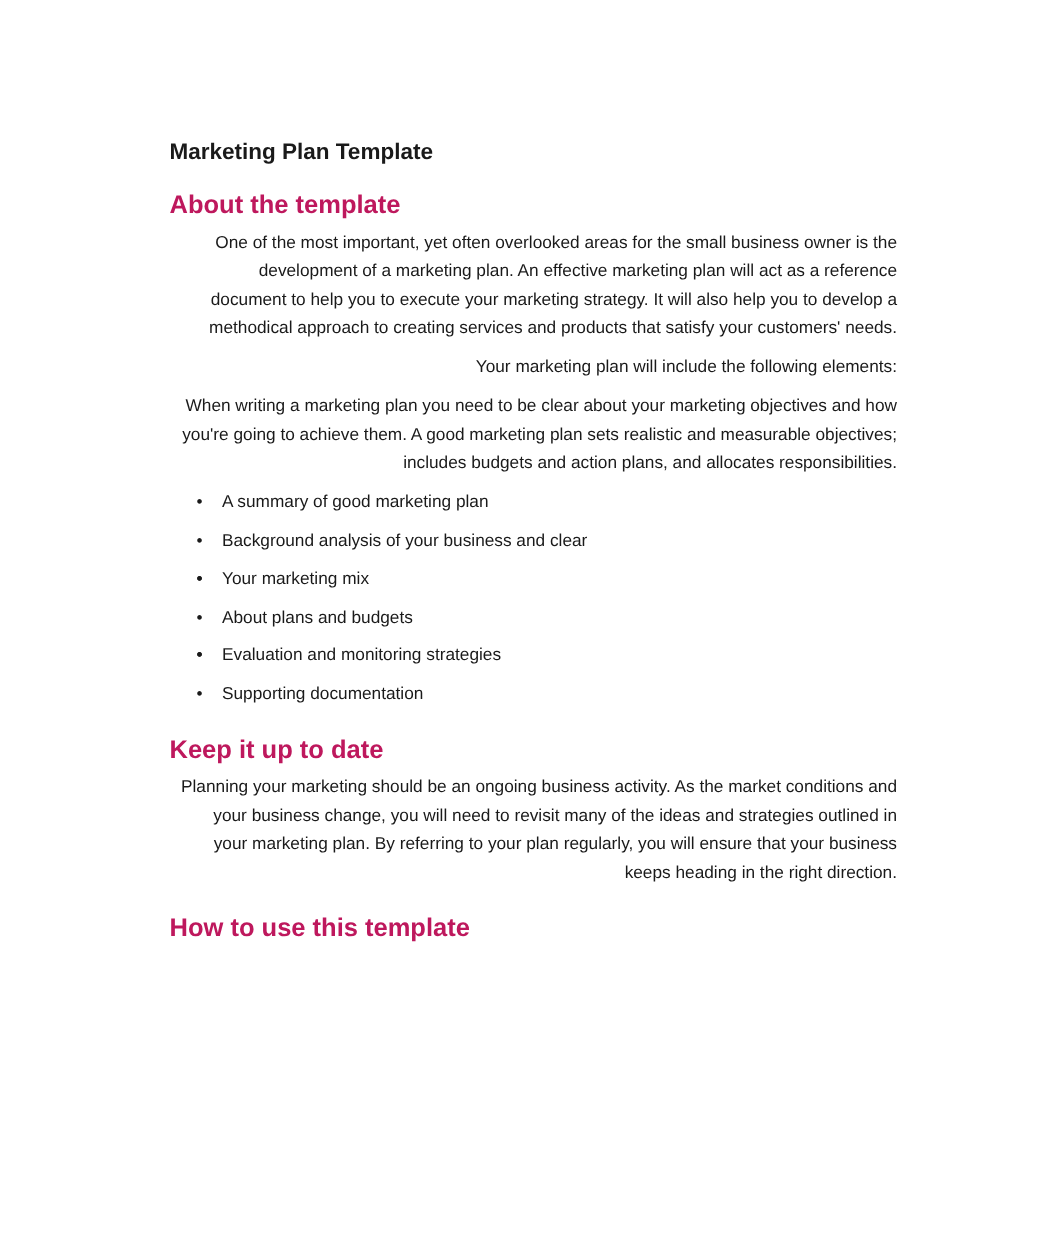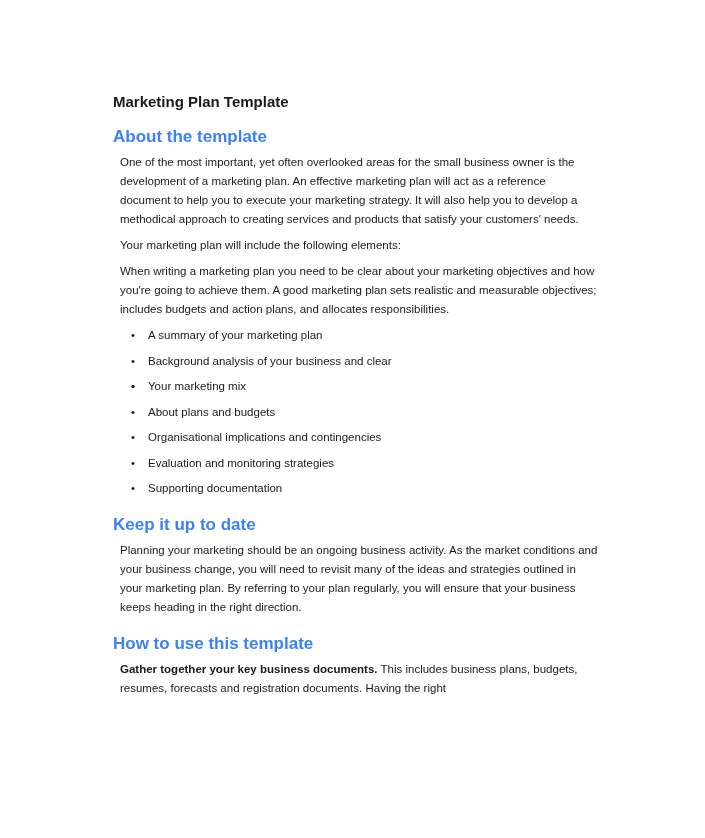--- a/index.html
+++ b/index.html
@@ -23,29 +23,30 @@
     font-weight: bold;
     line-height: 17px;
     margin: 0 0 14px 0;
     color: #1a1a1a;
   }
   h2.section-heading {
     font-size: 17px;
     font-weight: bold;
     line-height: 19px;
     margin: 17px 0 7px 0;
-    color: #3b82f6;
+    color: #be185d;
   }
   p.body-text {
     font-size: 11.5px;
     line-height: 19px;
     margin: 0 0 7px 0;
     padding-left: 7px;
     max-width: 478px;
     color: #1a1a1a;
+    text-align: right;
   }
   ul.bullet-list {
     list-style: none;
     margin: 5px 0 8px 0;
     padding: 0 0 0 18px;
     max-width: 460px;
   }
   ul.bullet-list li {
     position: relative;
     font-size: 11.5px;
@@ -76,55 +77,51 @@
 
   <p class="body-text">One of the most important, yet often overlooked areas for the small business owner is the development of a marketing plan. An effective marketing plan will act as a reference document to help you to execute your marketing strategy. It will also help you to develop a methodical approach to creating services and products that satisfy your customers' needs.</p>
 
   <p class="body-text">Your marketing plan will include the following elements:</p>
 
   <p class="body-text">When writing a marketing plan you need to be clear about your marketing objectives and how you're going to achieve them. A good marketing plan sets realistic and measurable objectives; includes budgets and action plans, and allocates responsibilities.</p>
 
   <ul class="bullet-list">
     <li>
       <span class="bullet-dot">•</span>
-      <span>A summary of your marketing plan</span>
+      <span>A summary of good marketing plan</span>
     </li>
     <li>
       <span class="bullet-dot">•</span>
       <span>Background analysis of your business and clear</span>
     </li>
     <li>
       <span class="bullet-dot">•</span>
     </li>
     <li>
       <span class="bullet-dot">•</span>
       <span>Your marketing mix</span>
     </li>
     <li>
       <span class="bullet-dot">•</span>
       <span>About plans and budgets</span>
     </li>
     <li>
       <span class="bullet-dot">•</span>
-      <span>Organisational implications and contingencies</span>
     </li>
     <li>
       <span class="bullet-dot">•</span>
       <span>Evaluation and monitoring strategies</span>
     </li>
     <li>
       <span class="bullet-dot">•</span>
       <span>Supporting documentation</span>
     </li>
   </ul>
 
   <h2 class="section-heading">Keep it up to date</h2>
 
   <p class="body-text">Planning your marketing should be an ongoing business activity. As the market conditions and your business change, you will need to revisit many of the ideas and strategies outlined in your marketing plan. By referring to your plan regularly, you will ensure that your business keeps heading in the right direction.</p>
 
   <h2 class="section-heading">How to use this template</h2>
 
 
-  <p class="body-text">
-    <span class="lead-bold">Gather together your key business documents.</span><span> This includes business plans, budgets, resumes, forecasts and registration documents. Having the right</span>
-  </p>
 
 </div>
 
 </body></html>

